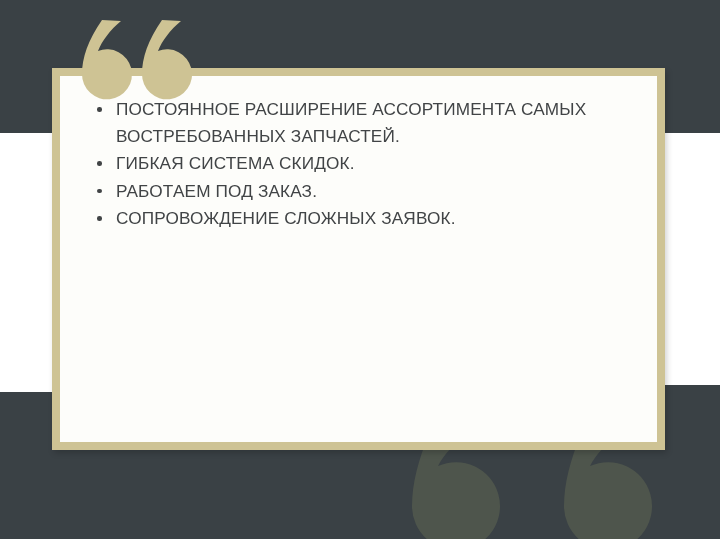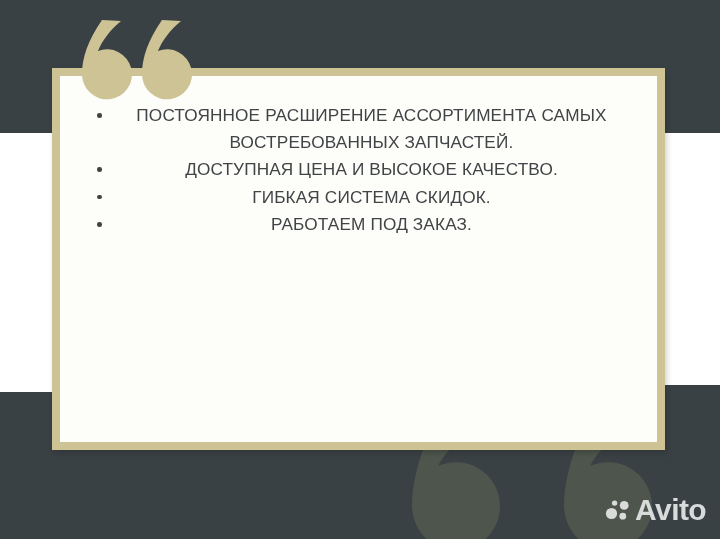--- a/index.html
+++ b/index.html
@@ -64,24 +64,23 @@
     box-sizing: border-box;
     background: #cec394;
     padding: 8px;
     box-shadow: 2px 3px 6px rgba(0,0,0,0.18);
   }
   .quote-card-inner {
     width: 100%;
     height: 100%;
     box-sizing: border-box;
     background: #fdfdfa;
-    padding: 26px 30px 20px 30px;
+    padding: 20px 30px 20px 30px;
     display: flex;
     align-items: flex-start;
-    text-align: center;
   }
 
   
   .quote-glyph {
     position: absolute;
     left: 72px;
     top: 14px;
     width: 122px;
     height: 96px;
     pointer-events: none;
@@ -159,41 +158,30 @@
         <path d="M78 0 C66 28 60 52 60 74 a44 44 0 1 0 26 -40 C92 22 104 10 118 0 Z"></path>
         <path d="M230 0 C218 28 212 52 212 74 a44 44 0 1 0 26 -40 C244 22 256 10 270 0 Z"></path>
       </g>
     </svg>
   </div>
 
   <div class="quote-card">
     <div class="quote-card-inner">
       <ul class="bullet-list">
         <li class="bullet-item">Постоянное расширение ассортимента самых востребованных запчастей.</li>
-        <li class="bullet-item">Доступная цена и высокое качество.</li>
         <li class="bullet-item">Гибкая система скидок.</li>
         <li class="bullet-item">Работаем под заказ.</li>
+        <li class="bullet-item">Сопровождение сложных заявок.</li>
       </ul>
     </div>
   </div>
 
   <div class="quote-glyph">
     <svg viewBox="0 0 122 96" xmlns="http://www.w3.org/2000/svg" aria-hidden="true">
       <g fill="#cec394">
         <path d="M30 6 C16 26 10 44 10 60 a25 25 0 1 0 16 -23 C30 27 38 16 49 7 Z"></path>
         <path d="M90 6 C76 26 70 44 70 60 a25 25 0 1 0 16 -23 C90 27 98 16 109 7 Z"></path>
       </g>
     </svg>
   </div>
 
-  <div class="avito-watermark">
-    <svg class="avito-dots" viewBox="0 0 24 24" xmlns="http://www.w3.org/2000/svg" aria-hidden="true">
-      <g fill="#d9dada">
-        <circle cx="6.5" cy="15.5" r="5.6"></circle>
-        <circle cx="17.8" cy="18.2" r="3.4"></circle>
-        <circle cx="19.2" cy="7.4" r="4.4"></circle>
-        <circle cx="9.6" cy="5.1" r="2.7"></circle>
-      </g>
-    </svg>
-    <span class="avito-text">Avito</span>
-  </div>
 
 </div>
 
 </body></html>

